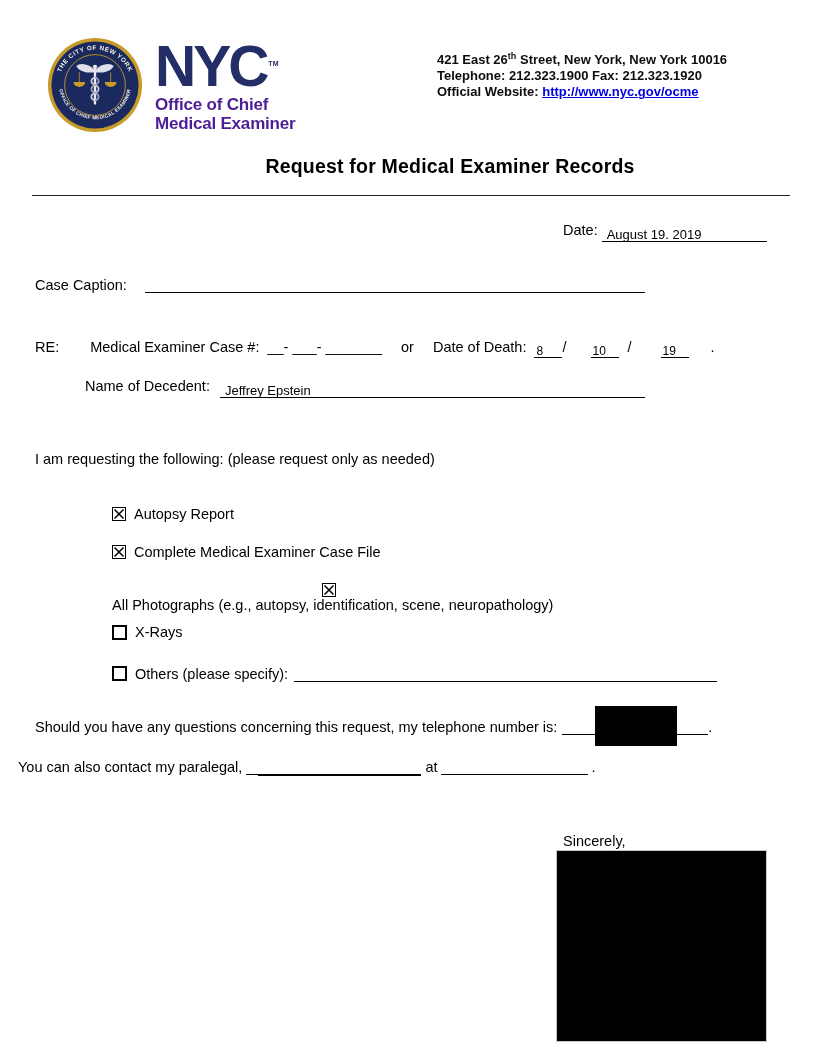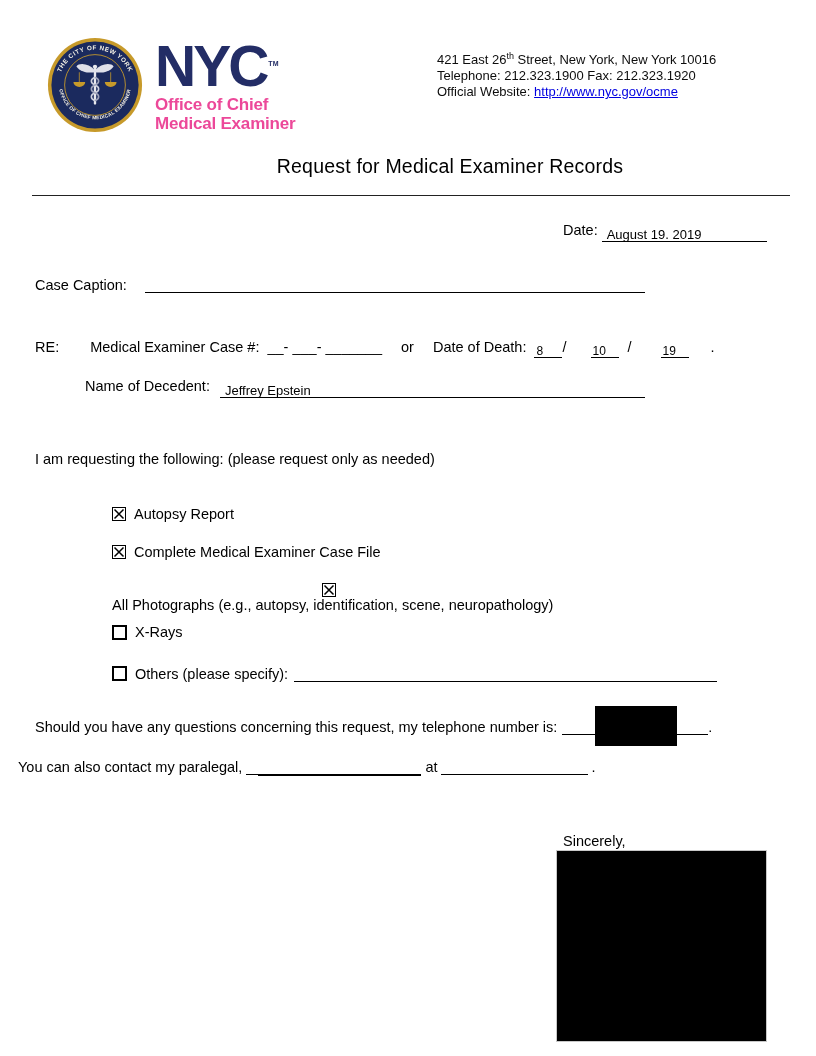--- a/index.html
+++ b/index.html
@@ -9,31 +9,31 @@
     overflow:hidden;
   }
   .line { position:absolute; font-size:14.5px; white-space:nowrap; }
   .pre  { white-space:pre; }
 
   
   .seal-wrap { position:absolute; left:44px; top:36px; width:102px; height:98px; }
   .logo-block { position:absolute; left:155px; top:38px; }
   .nyc-word { font-size:57px; font-weight:900; color:#232d66; letter-spacing:-3px; line-height:52px; }
   .nyc-tm { font-size:7px; font-weight:bold; color:#232d66; vertical-align:super; letter-spacing:0; margin-left:2px; }
-  .logo-sub { font-size:17px; font-weight:bold; color:#ec4899; line-height:19px; margin-top:3px; letter-spacing:-0.2px; }
+  .logo-sub { font-size:17px; font-weight:bold; color:#4c1d95; line-height:19px; margin-top:3px; letter-spacing:-0.2px; }
 
   .contact { position:absolute; left:437px; top:48px; font-size:13px; line-height:16px; color:#0d0d0d; }
-  .contact .row { white-space:nowrap; }
+  .contact .row { white-space:nowrap;font-weight:bold; }
   .contact sup { font-size:9px; }
   .link { color:#0000e0; text-decoration:underline; cursor:pointer; }
   .email-bar { display:inline-block; width:220px; height:13px; background:#000; vertical-align:-2px; margin-left:5px; }
 
   
   .title { position:absolute; top:155px; left:90px; width:720px; text-align:center;
-           font-size:19.5px; font-weight:normal; letter-spacing:0.2px; }
+           font-size:19.5px; font-weight:bold; letter-spacing:0.2px; }
   .rule { position:absolute; top:195px; left:32px; width:758px; border-top:1.2px solid #222; }
 
   
   .fill-line { display:inline-block; border-bottom:1.4px solid #000; height:16px; vertical-align:-3px; }
   .fill-value { font-size:13px; display:inline-block; padding:0 0 0 5px; position:relative; top:1px; }
   .dod-blank { display:inline-block; width:28px; border-bottom:1.4px solid #000; height:15px; vertical-align:-3px;margin-left:24px; }
   .dod-blank .fill-value { font-size:12px; padding-left:2px; top:0; }
 
   
   .cb-row { position:absolute; left:112px; font-size:14.5px; display:flex; align-items:center; white-space:nowrap;justify-content:flex-end; }

